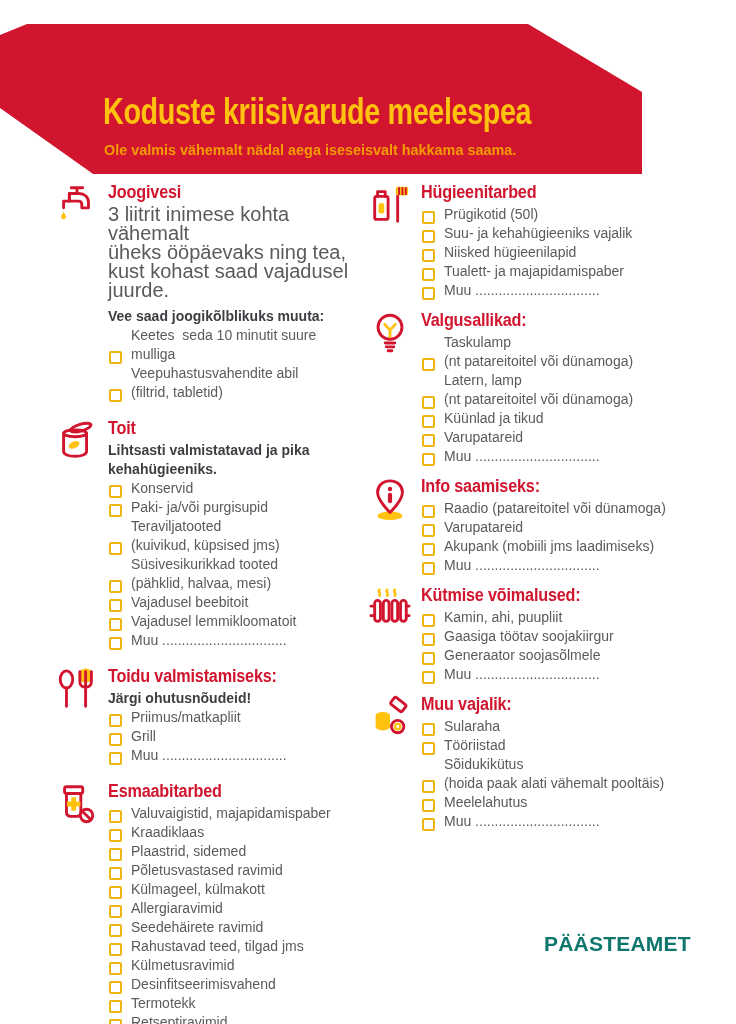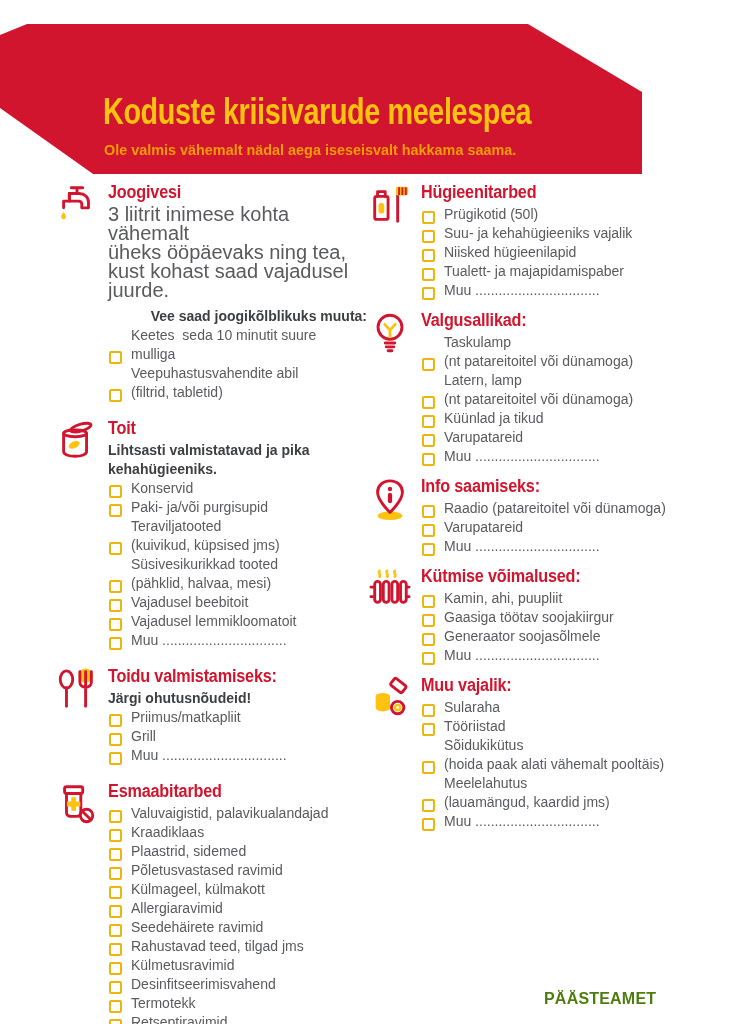--- a/index.html
+++ b/index.html
@@ -35,32 +35,32 @@
   .icon-box{flex:0 0 44px;width:44px;height:46px;margin-right:9px;margin-top:1px;}
   .icon-box svg{display:block;}
   .content{flex:1 1 auto;min-width:0;}
   .section-title{
     margin:0 0 3px 0;font-size:18px;line-height:20px;font-weight:700;
     color:#D2152E;letter-spacing:-0.2px;
     transform:scaleX(0.90);transform-origin:0 50%;white-space:nowrap;
   }
   .intro-line{margin:0;font-size:20px;line-height:19px;color:#595A5E;}
   .lead-bold{margin:0;font-size:14px;line-height:19px;color:#3D3E42;font-weight:700;}
-  .intro-line + .lead-bold{margin-top:7px;text-align:right;}
+  .intro-line + .lead-bold{margin-top:7px;}
   .item{display:flex;align-items:flex-end;}
   .checkbox{
     flex:0 0 auto;width:9px;height:9px;margin:4px 9px 0 1px;
     border:2.5px solid #EDB50E;border-radius:2px;background:#fff;
   }
   .item-text{flex:1 1 auto;min-width:0;}
   .item-line{font-size:14px;line-height:19px;color:#595A5E;white-space:pre-wrap;}
   
   .logo{
-    position:absolute;left:544px;top:990px;margin:0;
-    font-size:16px;font-weight:800;color:#4d7c0f;letter-spacing:0.2px;white-space:nowrap;
+    position:absolute;left:544px;top:932px;margin:0;
+    font-size:21px;font-weight:800;color:#0f766e;letter-spacing:0.2px;white-space:nowrap;
   }
 </style>
 </head>
 <body>
 
 <header class="banner">
   <h1 class="banner-title">Koduste kriisivarude meelespea</h1>
   <p class="banner-subtitle">Ole valmis vähemalt nädal aega iseseisvalt hakkama saama.</p>
 </header>
 
@@ -204,21 +204,21 @@
  <path d="M17 16h5v4.5h4.5v5H22V30h-5v-4.5h-4.5v-5H17z" fill="#FFC20E"></path>
  <circle cx="33" cy="35" r="6.5" fill="#fff" stroke="#D2152E" stroke-width="3"></circle>
  <path d="M28.5 30.5l9 9" stroke="#D2152E" stroke-width="3" stroke-linecap="round"></path>
           </svg>
         </div>
         <div class="content">
           <h2 class="section-title">Esmaabitarbed</h2>
           <div class="item">
             <span class="checkbox"></span>
             <div class="item-text">
-              <div class="item-line">Valuvaigistid, palavikualandajad</div>
+              <div class="item-line">Valuvaigistid, majapidamispaber</div>
             </div>
           </div>
           <div class="item">
             <span class="checkbox"></span>
             <div class="item-text">
               <div class="item-line">Kraadiklaas</div>
             </div>
           </div>
           <div class="item">
             <span class="checkbox"></span>
@@ -397,20 +397,26 @@
           <div class="item">
             <span class="checkbox"></span>
             <div class="item-text">
               <div class="item-line">Raadio (patareitoitel või dünamoga)</div>
             </div>
           </div>
           <div class="item">
             <span class="checkbox"></span>
             <div class="item-text">
               <div class="item-line">Varupatareid</div>
+            </div>
+          </div>
+          <div class="item">
+            <span class="checkbox"></span>
+            <div class="item-text">
+              <div class="item-line">Akupank (mobiili jms laadimiseks)</div>
             </div>
           </div>
           <div class="item">
             <span class="checkbox"></span>
             <div class="item-text">
               <div class="item-line">Muu ................................</div>
             </div>
           </div>
         </div>
       </div>
@@ -487,21 +493,20 @@
             <span class="checkbox"></span>
             <div class="item-text">
               <div class="item-line">Sõidukikütus</div>
               <div class="item-line">(hoida paak alati vähemalt pooltäis)</div>
             </div>
           </div>
           <div class="item">
             <span class="checkbox"></span>
             <div class="item-text">
               <div class="item-line">Meelelahutus</div>
-              <div class="item-line">(lauamängud, kaardid jms)</div>
             </div>
           </div>
           <div class="item">
             <span class="checkbox"></span>
             <div class="item-text">
               <div class="item-line">Muu ................................</div>
             </div>
           </div>
         </div>
       </div>

